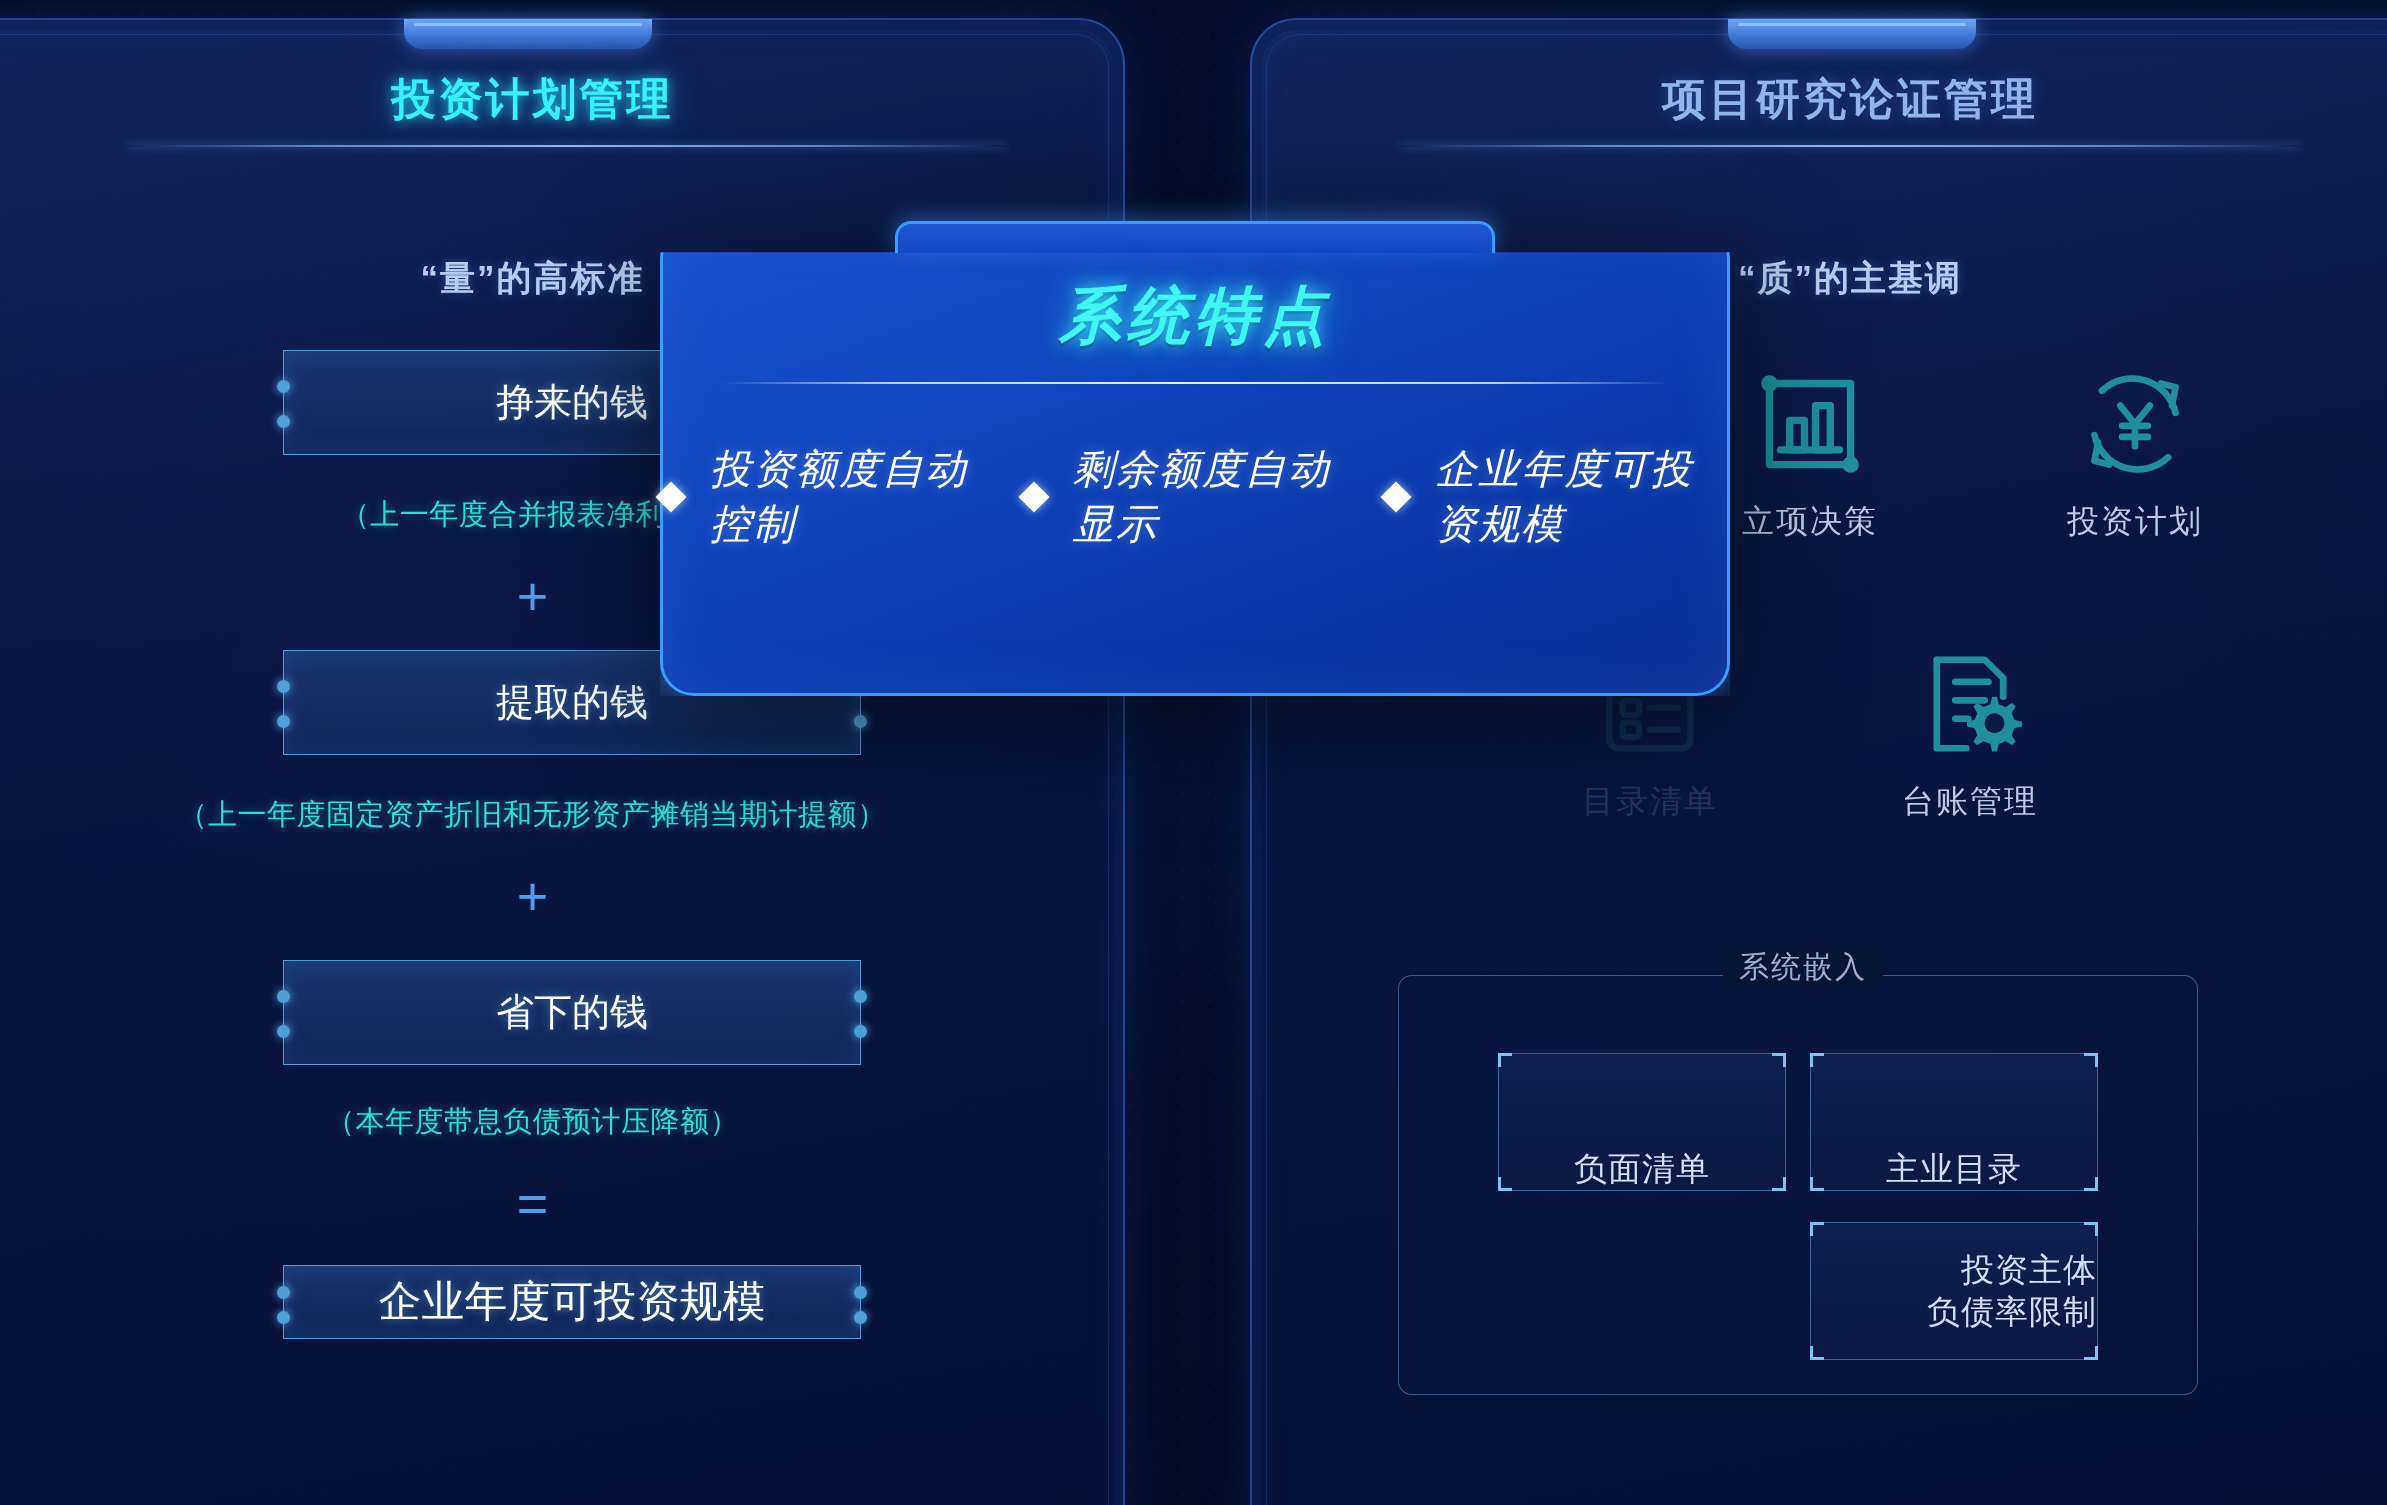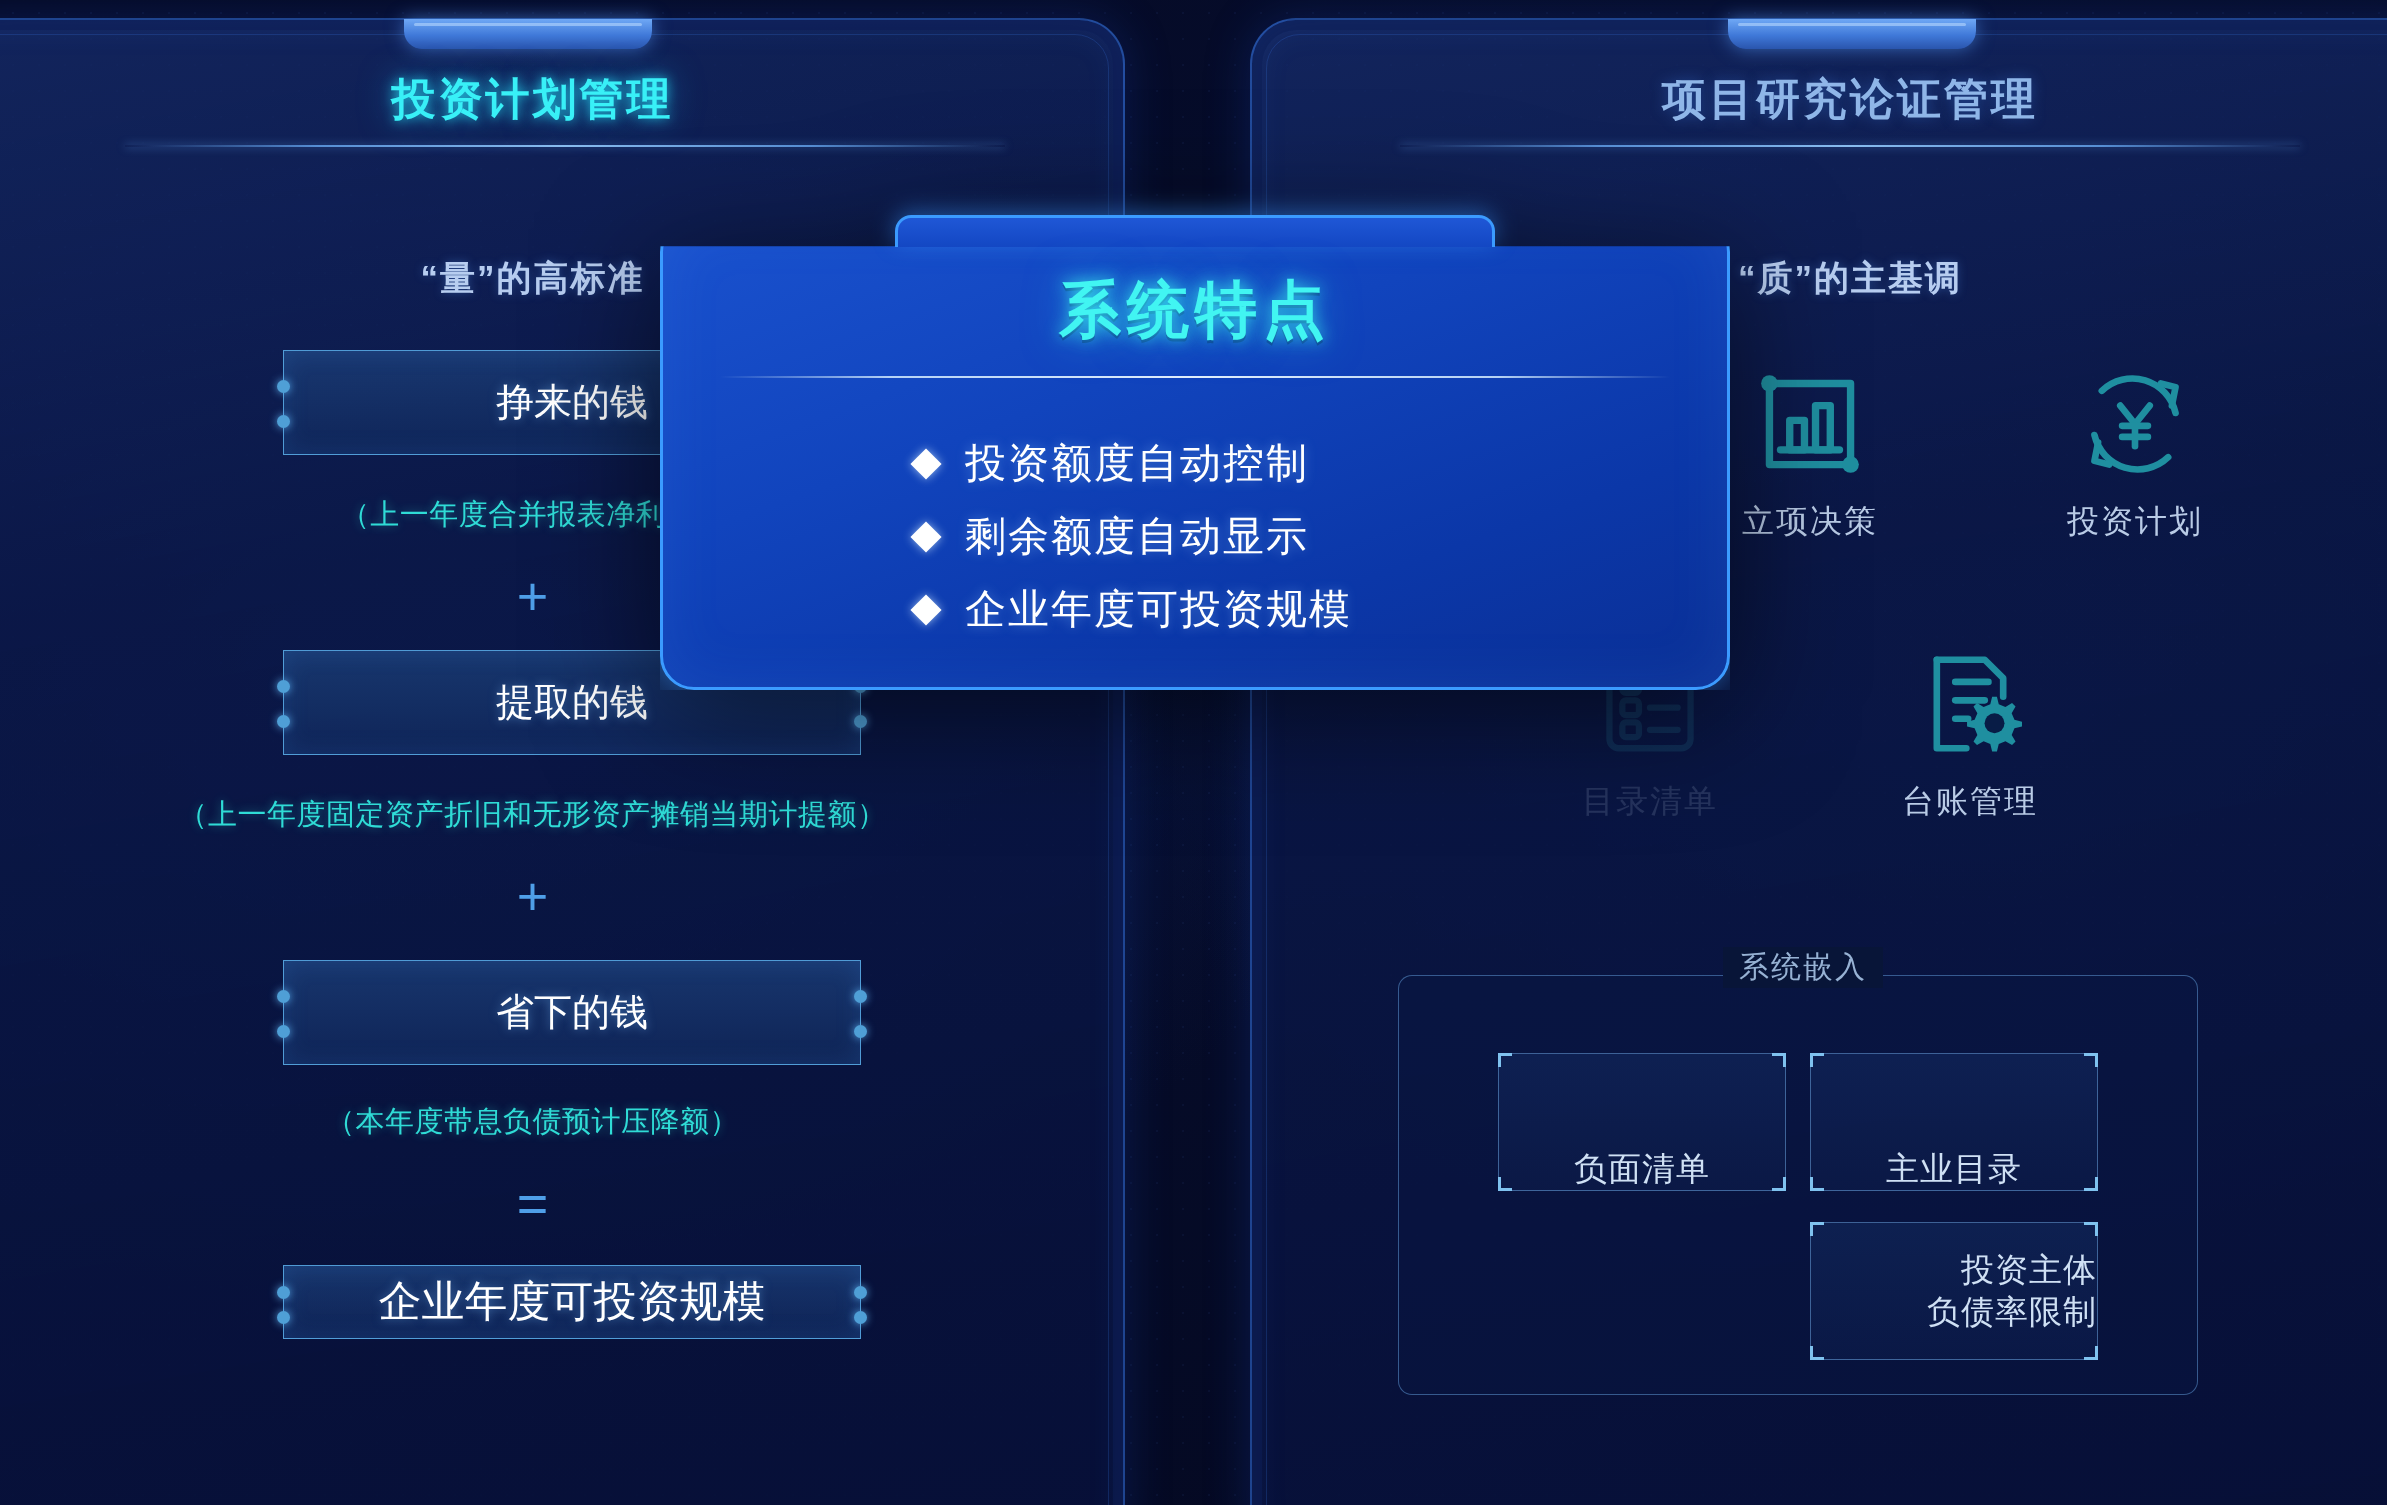--- a/index.html
+++ b/index.html
@@ -175,24 +175,25 @@
     border-color: #7fc2ef; border-style: solid; border-width: 0;
   }
   .embed-cell .c-tl { left: -1px; top: -1px; border-left-width: 3px; border-top-width: 3px; }
   .embed-cell .c-tr { right: -1px; top: -1px; border-right-width: 3px; border-top-width: 3px; }
   .embed-cell .c-bl { left: -1px; bottom: -1px; border-left-width: 3px; border-bottom-width: 3px; }
   .embed-cell .c-br { right: -1px; bottom: -1px; border-right-width: 3px; border-bottom-width: 3px; }
 
   
   #popup {
     position: absolute;
-    left: 660px; top: 218px;
+    left: 660px; top: 224px;
     width: 1070px; height: 472px;
     z-index: 50;
     filter: drop-shadow(0 22px 60px rgba(0,0,0,0.55));
+    font-style: italic;
   }
   #popup-shape {
     position: absolute; inset: 0;
     background: linear-gradient(160deg, #1a52cf 0%, #1144bd 38%, #0b37a8 72%, #0a2f95 100%);
     border: 3px solid #3b9bff;
     box-shadow: 0 0 30px rgba(60,150,255,0.55), inset 0 0 60px rgba(90,170,255,0.12);
     border-radius: 34px;
     -webkit-clip-path: polygon(0 6%, 0 100%, 100% 100%, 100% 6%, 78% 6%, 76% 0, 24% 0, 22% 6%);
     clip-path: polygon(0 6%, 0 100%, 100% 100%, 100% 6%, 78% 6%, 76% 0, 24% 0, 22% 6%);
   }
@@ -212,21 +213,21 @@
     font-size: 62px; font-weight: bold;
     color: #41f5f2; letter-spacing: 6px;
     text-shadow: 0 0 16px rgba(60,245,240,0.9), 0 0 42px rgba(40,200,255,0.6), 0 3px 0 rgba(0,30,90,0.5);
   }
   #popup-divider {
     position: absolute; left: 60px; right: 60px; top: 158px; height: 2px;
     background: linear-gradient(90deg, rgba(255,255,255,0) 0%, rgba(210,235,255,0.85) 18%, rgba(235,247,255,0.95) 50%, rgba(210,235,255,0.85) 82%, rgba(255,255,255,0) 100%);
   }
   #popup-list {
     position: absolute; left: 0; right: 0; top: 218px;
-    display: flex; flex-direction: column; gap: 18px;
+    display: flex; flex-direction: row; gap: 18px;
     align-items: center;
   }
   .popup-item {
     display: flex; align-items: center; gap: 28px;
     width: 560px;
   }
   .popup-item .dia {
     width: 22px; height: 22px; flex: none;
     background: #ffffff; transform: rotate(45deg);
     box-shadow: 0 0 10px rgba(200,230,255,0.7);

